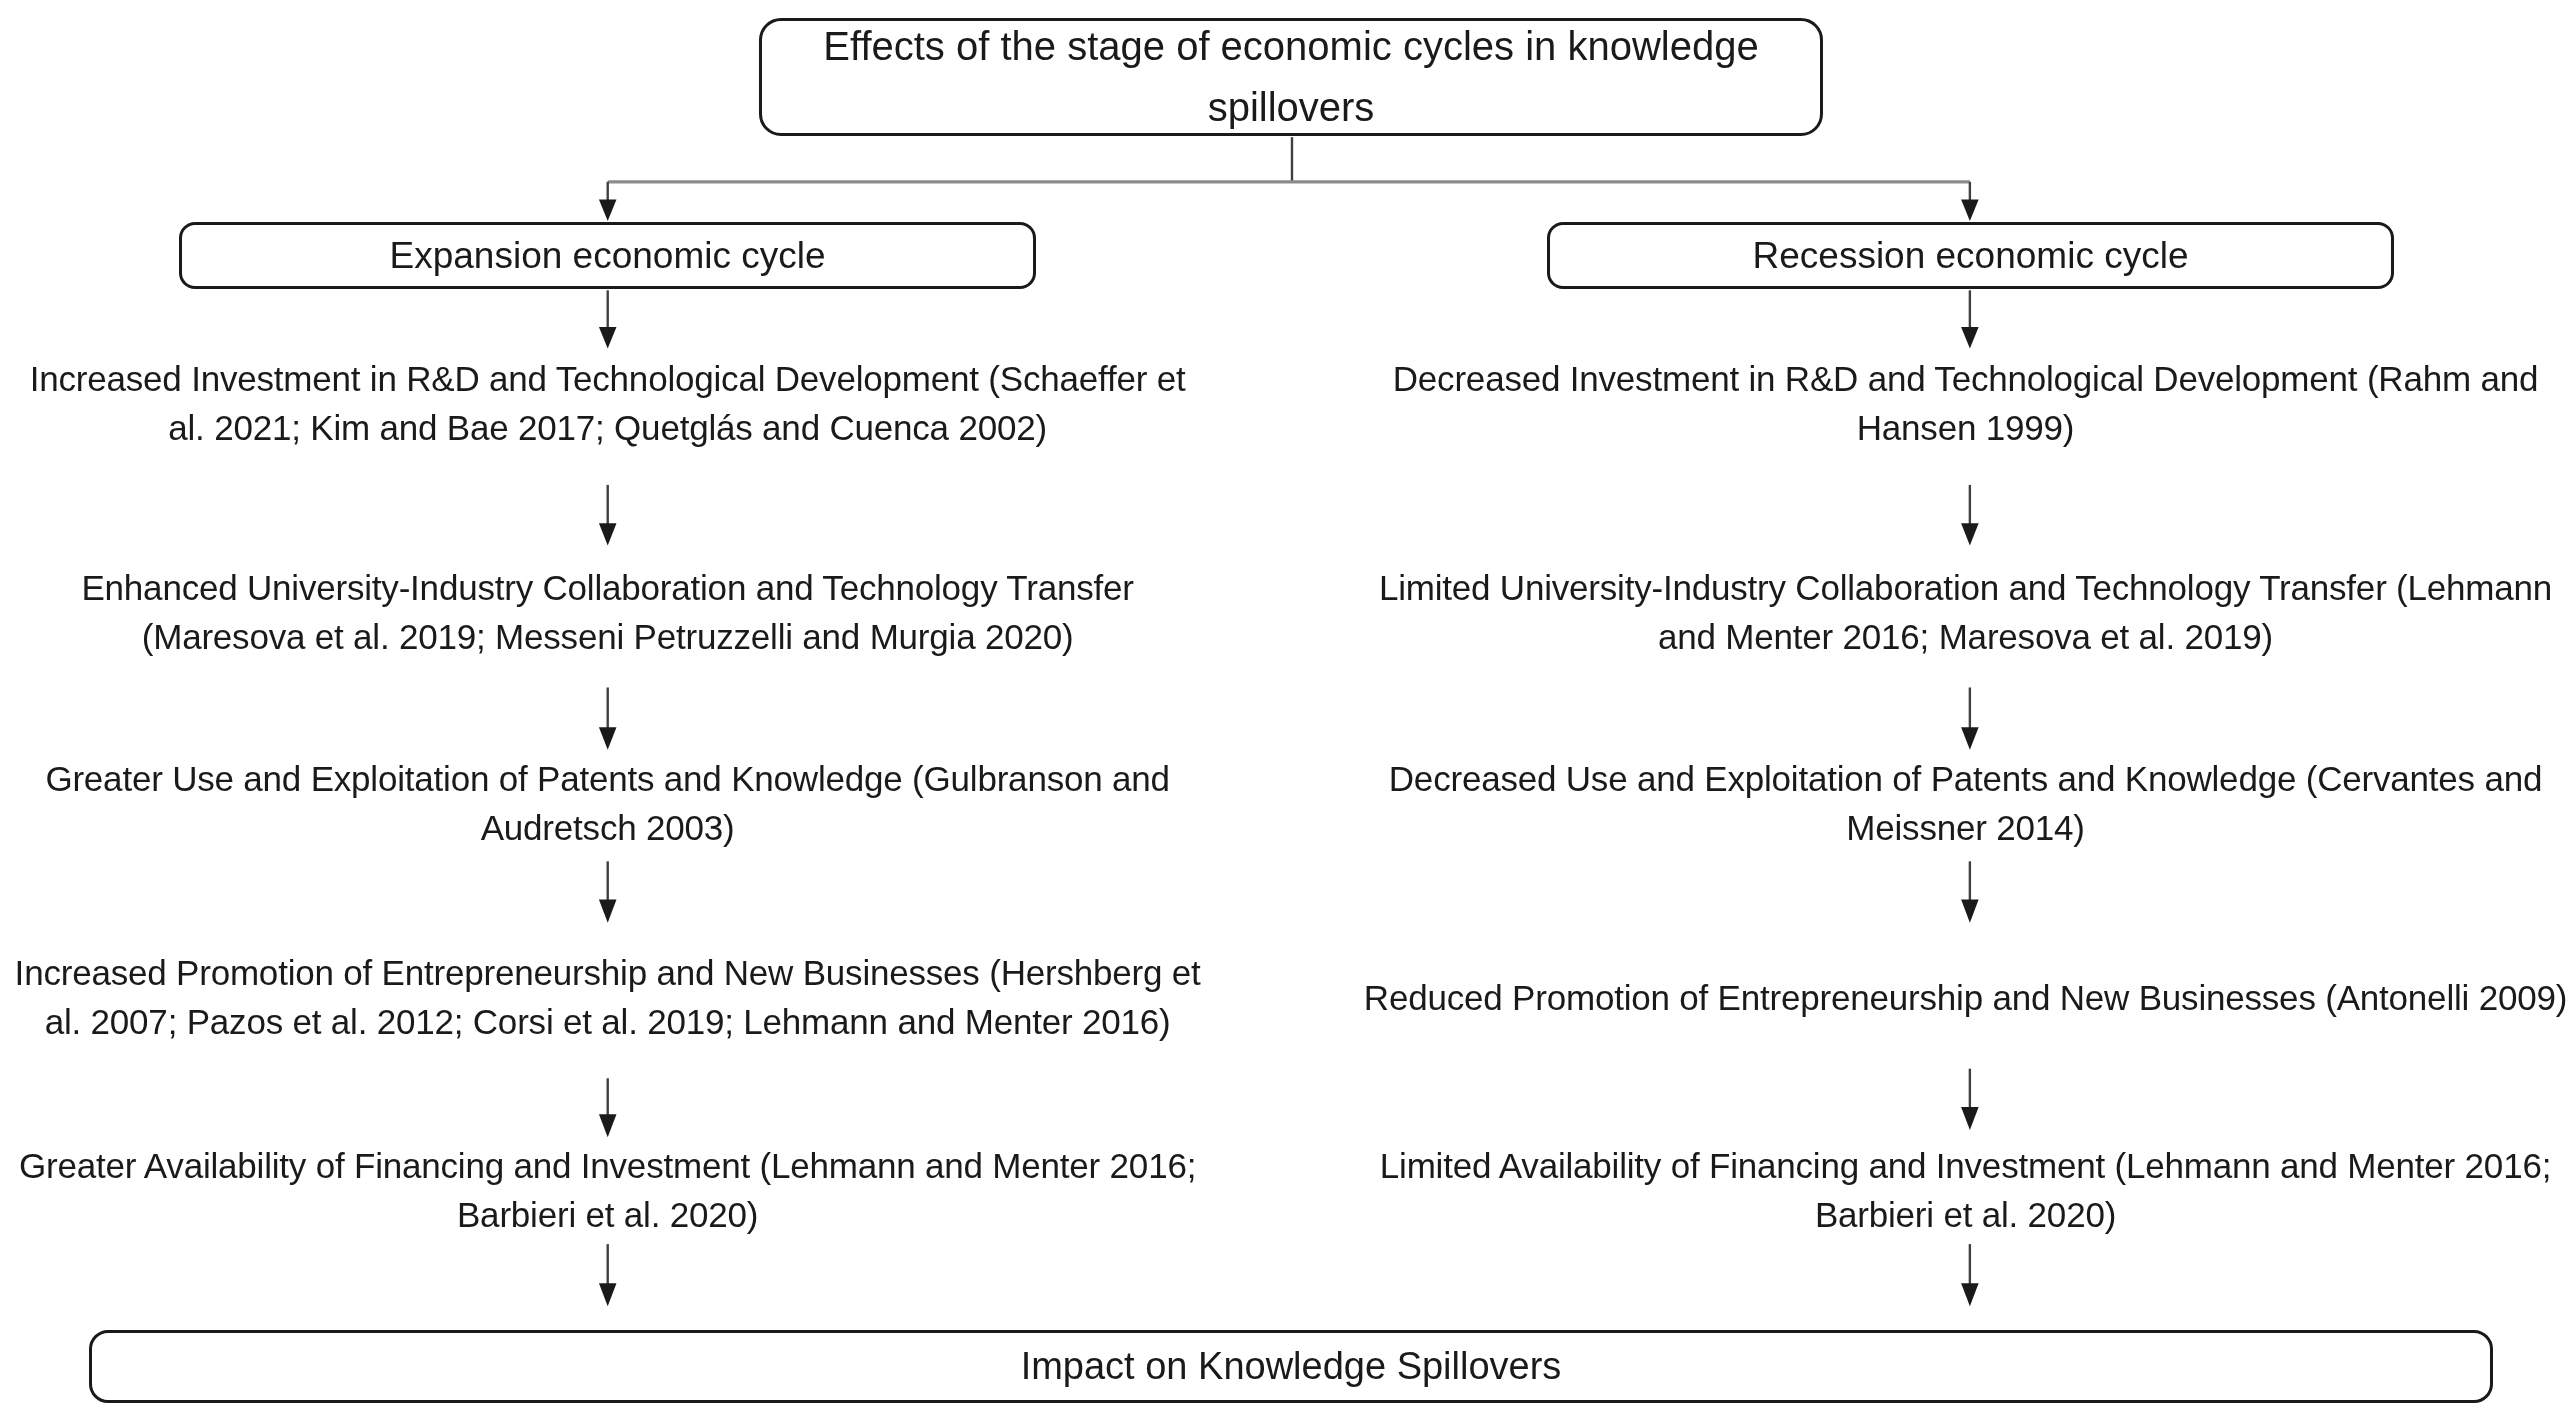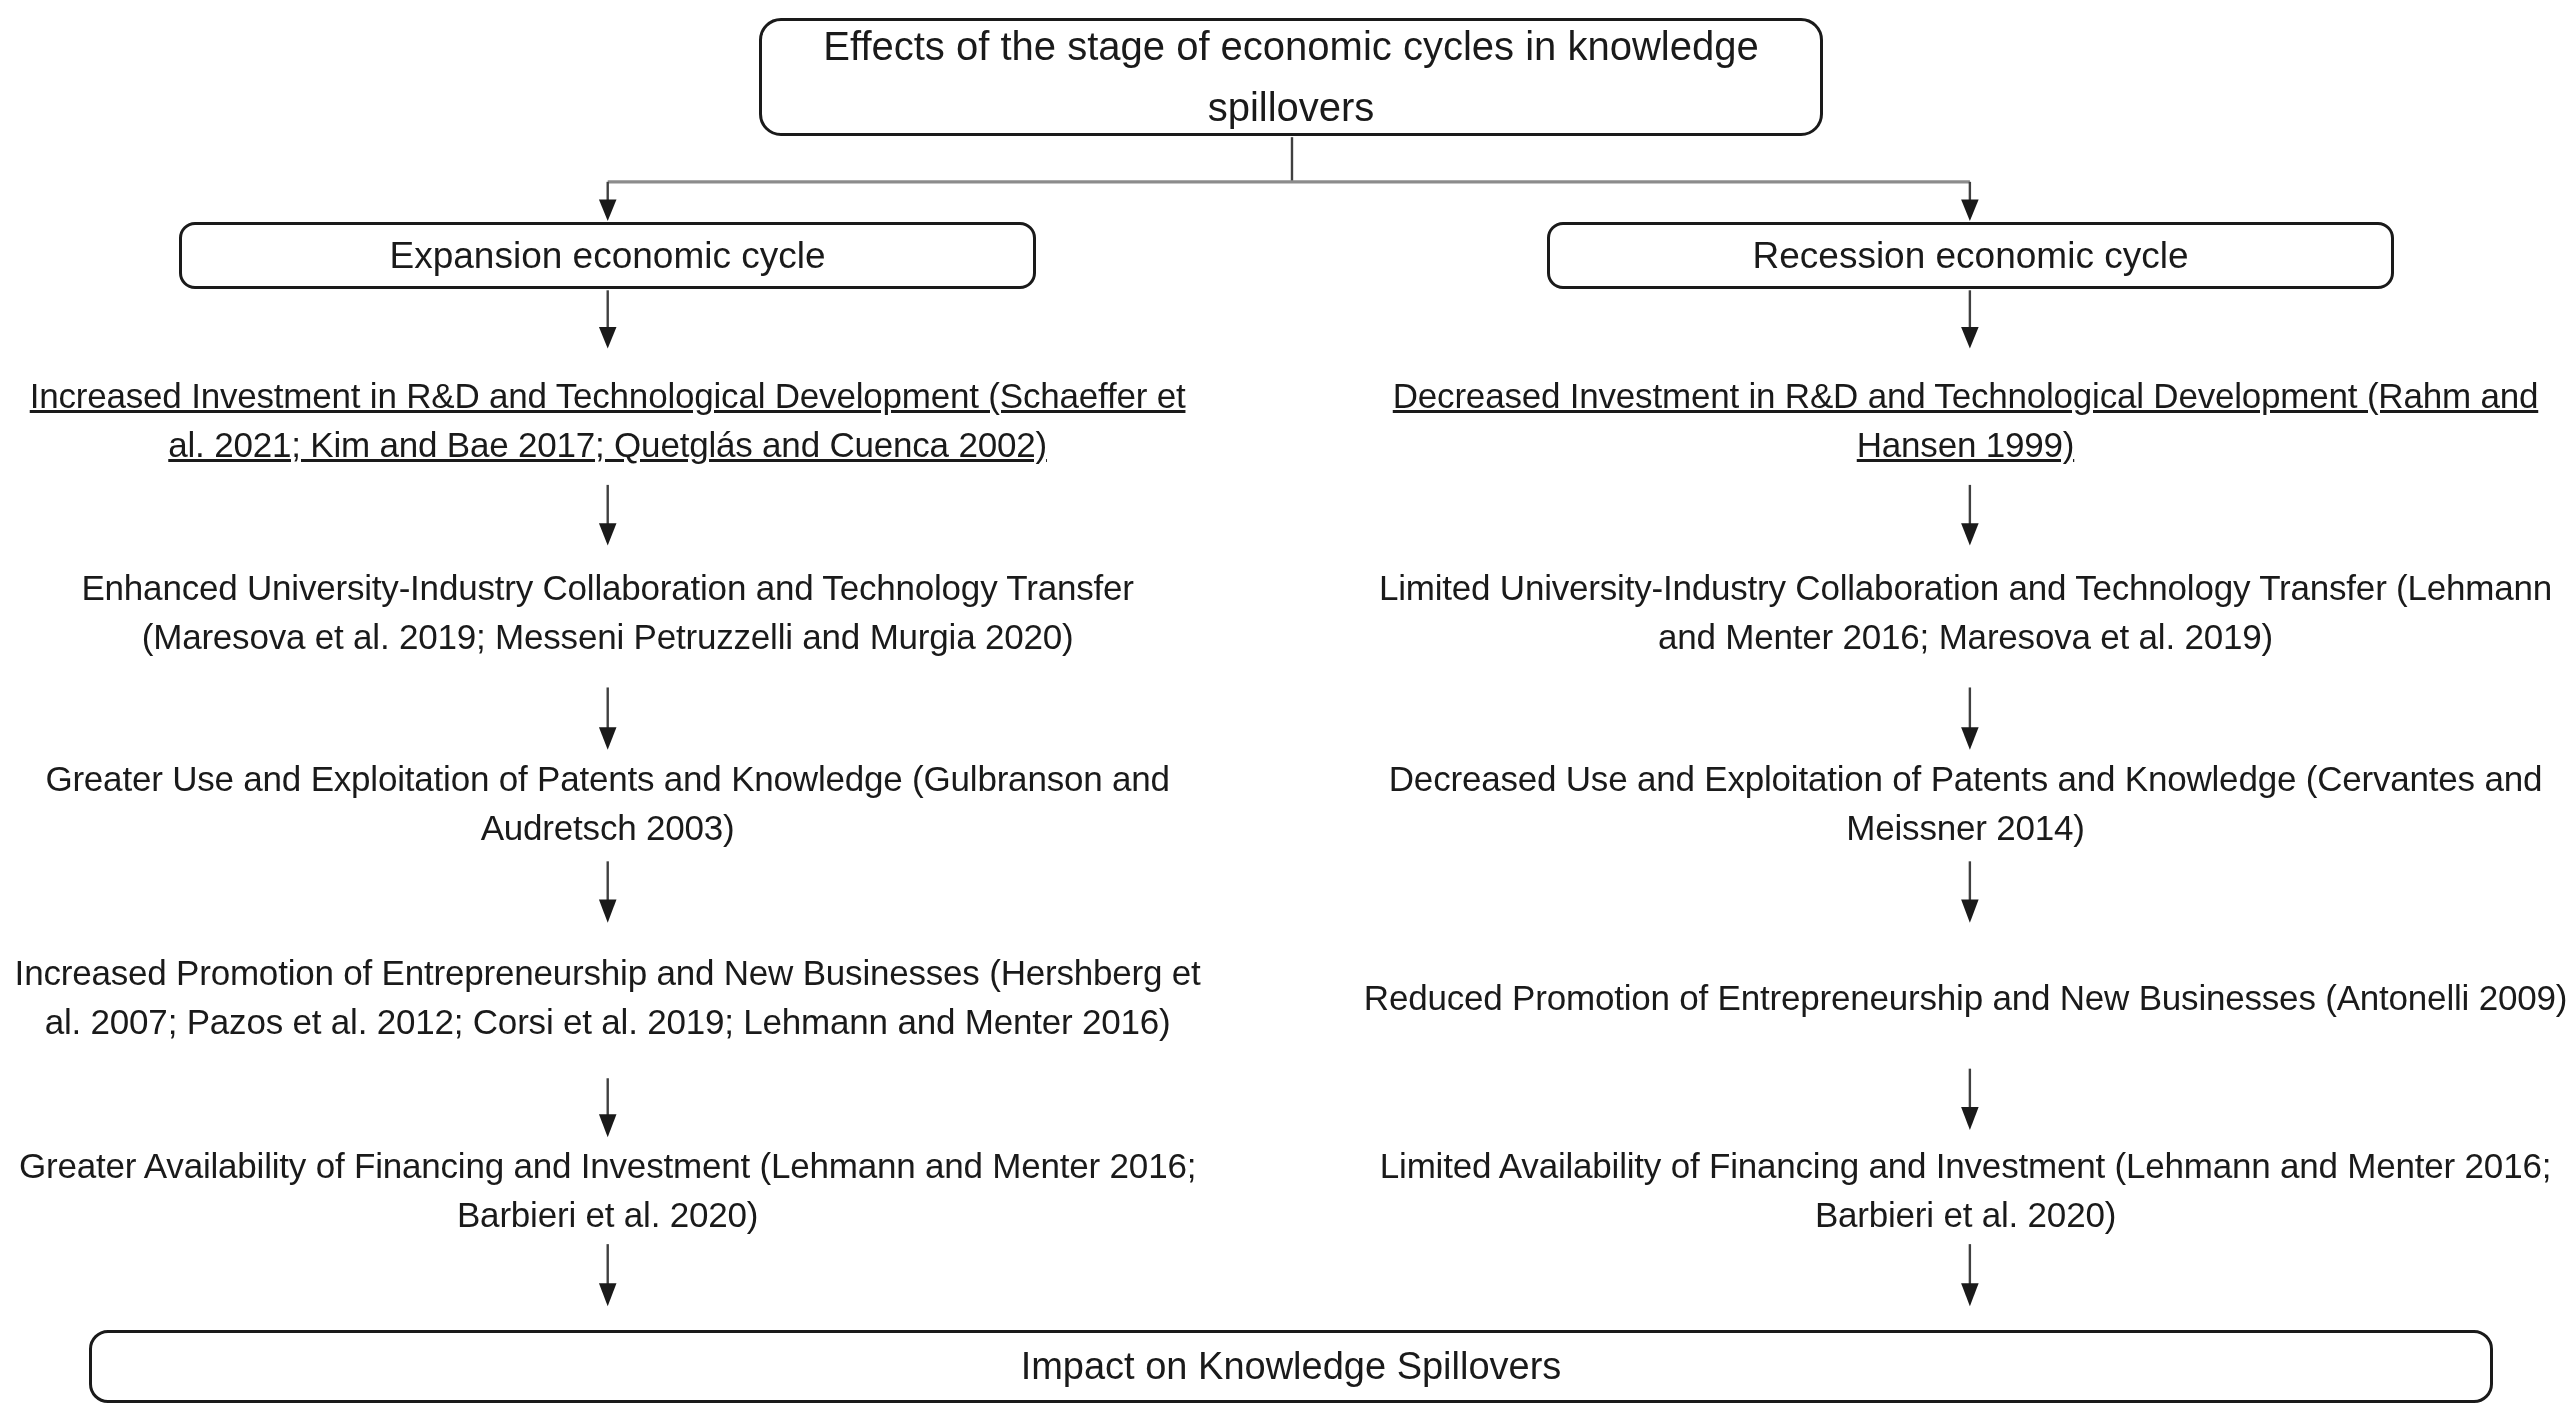--- a/index.html
+++ b/index.html
@@ -28,21 +28,21 @@
   .branch-box.left{left:179px;width:857px;}
   .branch-box.right{left:1547px;width:847px;}
   .footer-box{left:89px;top:1330px;width:2404px;height:73px;border-radius:19px;font-size:38px;}
 
   .flow-item{
     position:absolute;display:flex;align-items:center;justify-content:center;
     text-align:center;font-size:35px;line-height:49px;letter-spacing:-0.2px;
   }
   .col-left{left:9.6px;width:1196px;}
   .col-right{left:1356px;width:1219px;}
-  .row1{top:360px;height:120px;text-decoration:underline;}
+  .row1{top:343px;height:120px;}
   .row2{top:552px;height:120px;}
   .row3{top:743px;height:120px;}
   .row4{top:917px;height:160px;}
   .row5{top:1136px;height:108px;}
 </style>
 </head>
 <body>
 
 <div class="canvas">
 

